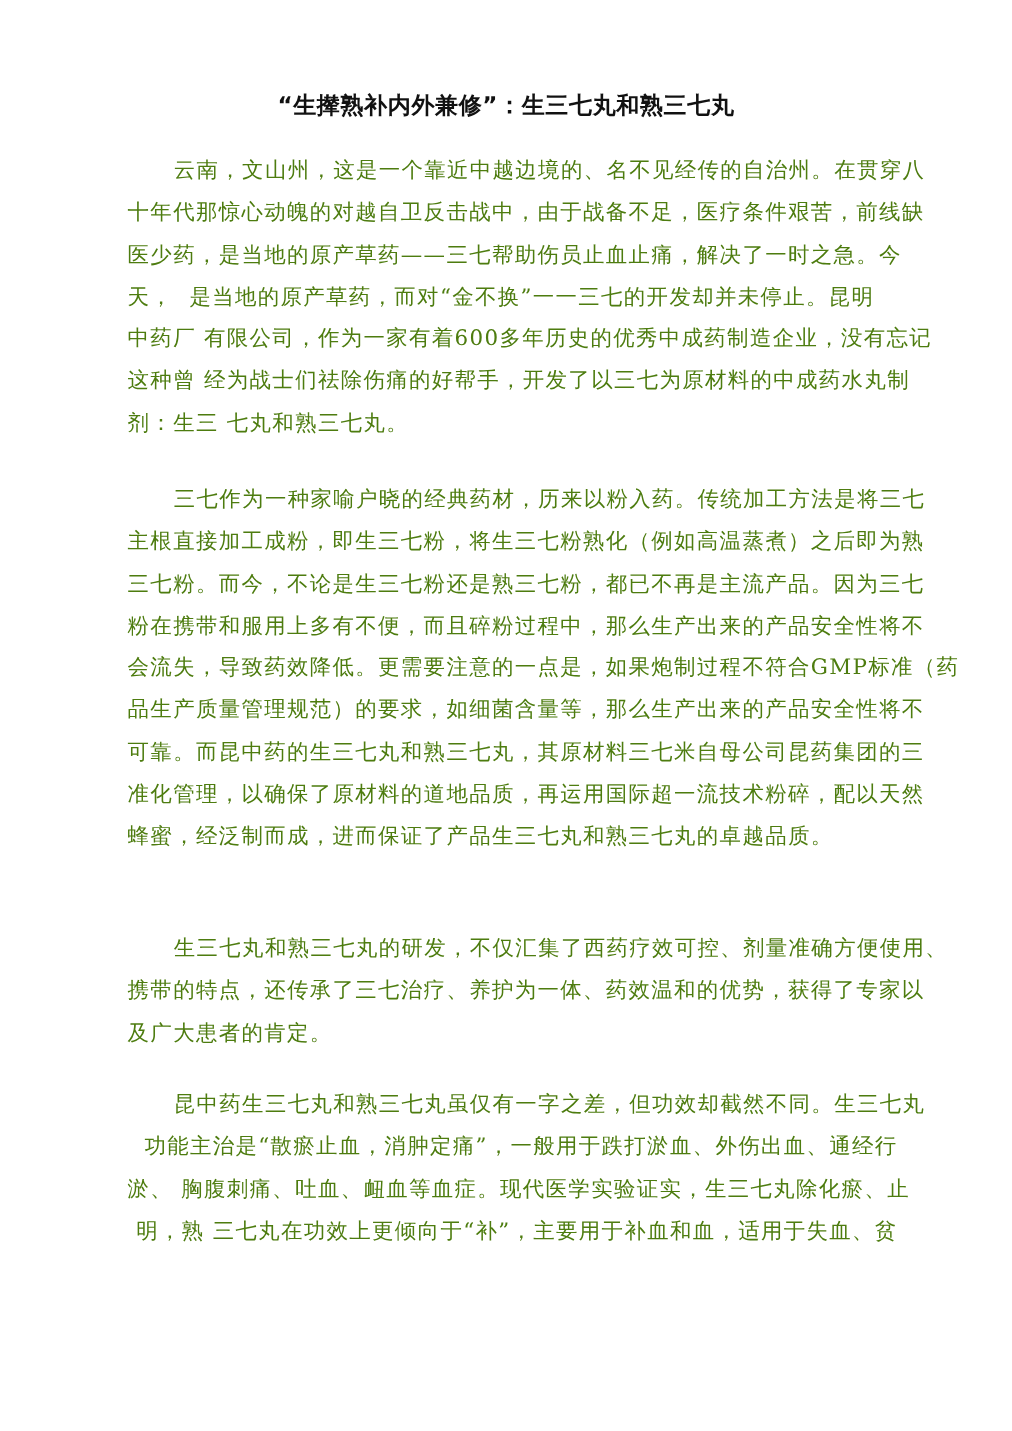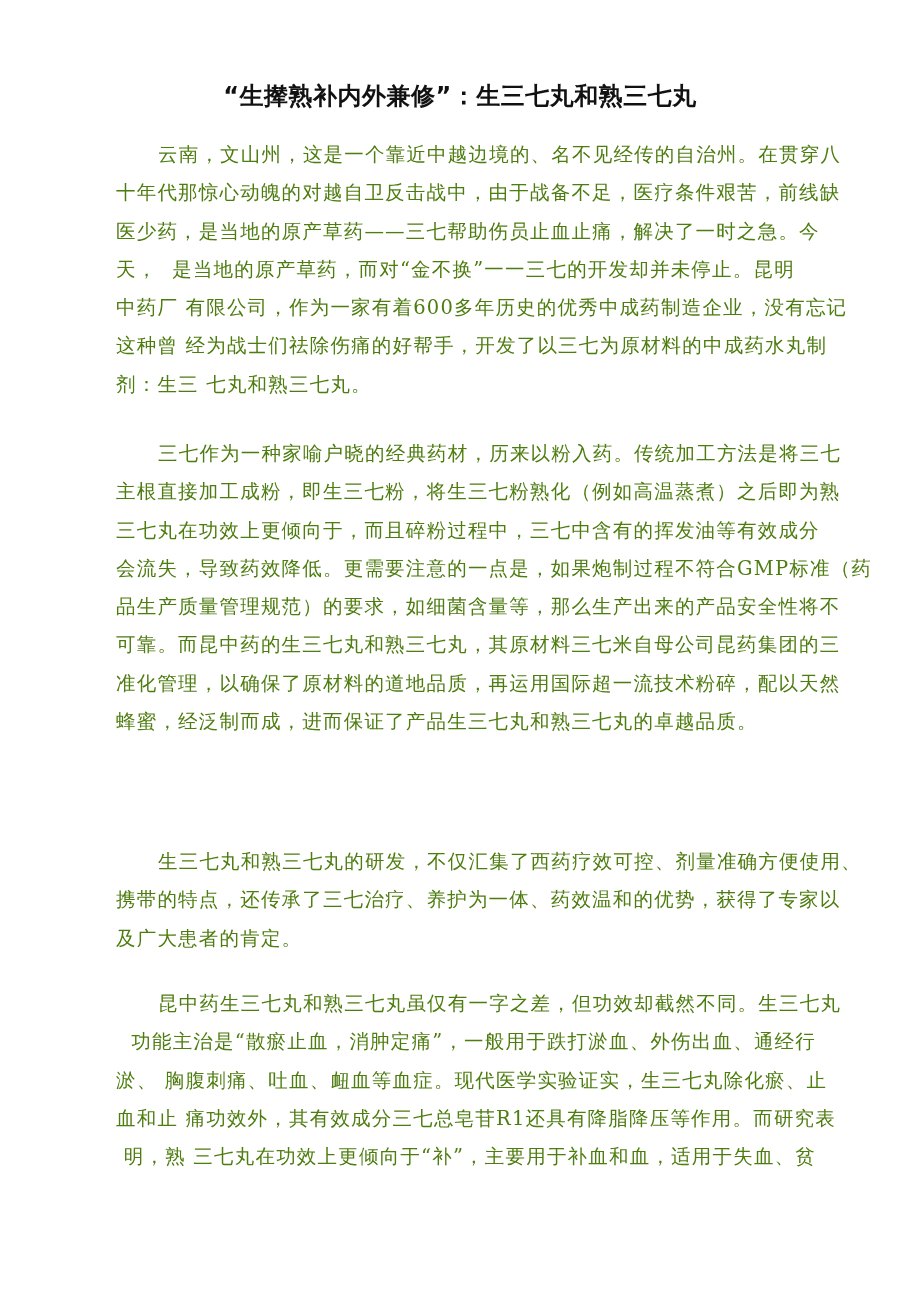--- a/index.html
+++ b/index.html
@@ -23,21 +23,21 @@
       height: 1301px;
     }
     .title {
       position: absolute;
       top: 80px;
       left: 0;
       width: 920px;
       text-align: center;
       font-family: "DejaVu Sans", "Liberation Sans", sans-serif;
       font-weight: bold;
-      font-size: 24px;
+      font-size: 21px;
       line-height: 32px;
       color: #111;
       letter-spacing: 0.5px;
     }
     .para {
       position: absolute;
       left: 116px;
       width: 700px;
       font-size: 19.5px;
       line-height: 38.3px;
@@ -70,35 +70,35 @@
     <span class="line">医少药，是当地的原产草药——三七帮助伤员止血止痛，解决了一时之急。今</span>
     <span class="line">天，  是当地的原产草药，而对“金不换”一一三七的开发却并未停止。昆明</span>
     <span class="line">中药厂 有限公司，作为一家有着600多年历史的优秀中成药制造企业，没有忘记</span>
     <span class="line">这种曾 经为战士们祛除伤痛的好帮手，开发了以三七为原材料的中成药水丸制</span>
     <span class="line">剂：生三 七丸和熟三七丸。</span>
   </div>
 
   <div class="para" id="p2">
     <span class="line indent">三七作为一种家喻户晓的经典药材，历来以粉入药。传统加工方法是将三七</span>
     <span class="line">主根直接加工成粉，即生三七粉，将生三七粉熟化（例如高温蒸煮）之后即为熟</span>
-    <span class="line">三七丸在功效上更倾向于，而且碎粉过程中，三七中含有的挥发油等有效成分</span>
+    <span class="line">三七粉。而今，不论是生三七粉还是熟三七粉，都已不再是主流产品。因为三七</span>
+    <span class="line">粉在携带和服用上多有不便，而且碎粉过程中，那么生产出来的产品安全性将不</span>
     <span class="line">会流失，导致药效降低。更需要注意的一点是，如果炮制过程不符合GMP标准（药</span>
     <span class="line">品生产质量管理规范）的要求，如细菌含量等，那么生产出来的产品安全性将不</span>
     <span class="line">可靠。而昆中药的生三七丸和熟三七丸，其原材料三七米自母公司昆药集团的三</span>
     <span class="line">准化管理，以确保了原材料的道地品质，再运用国际超一流技术粉碎，配以天然</span>
     <span class="line">蜂蜜，经泛制而成，进而保证了产品生三七丸和熟三七丸的卓越品质。</span>
   </div>
 
   <div class="para" id="p3">
     <span class="line indent">生三七丸和熟三七丸的研发，不仅汇集了西药疗效可控、剂量准确方便使用、</span>
     <span class="line">携带的特点，还传承了三七治疗、养护为一体、药效温和的优势，获得了专家以</span>
     <span class="line">及广大患者的肯定。</span>
   </div>
 
   <div class="para" id="p4">
     <span class="line indent">昆中药生三七丸和熟三七丸虽仅有一字之差，但功效却截然不同。生三七丸</span>
     <span class="line">功能主治是“散瘀止血，消肿定痛”，一般用于跌打淤血、外伤出血、通经行</span>
     <span class="line">淤、 胸腹刺痛、吐血、衄血等血症。现代医学实验证实，生三七丸除化瘀、止</span>
-    <span class="line">血和止 痛功效外，其有效成分三七总皂苷R1还具有降脂降压等作用。而研究表</span>
     <span class="line">明，熟 三七丸在功效上更倾向于“补”，主要用于补血和血，适用于失血、贫</span>
   </div>
 
 </div>
 
 </body></html>

